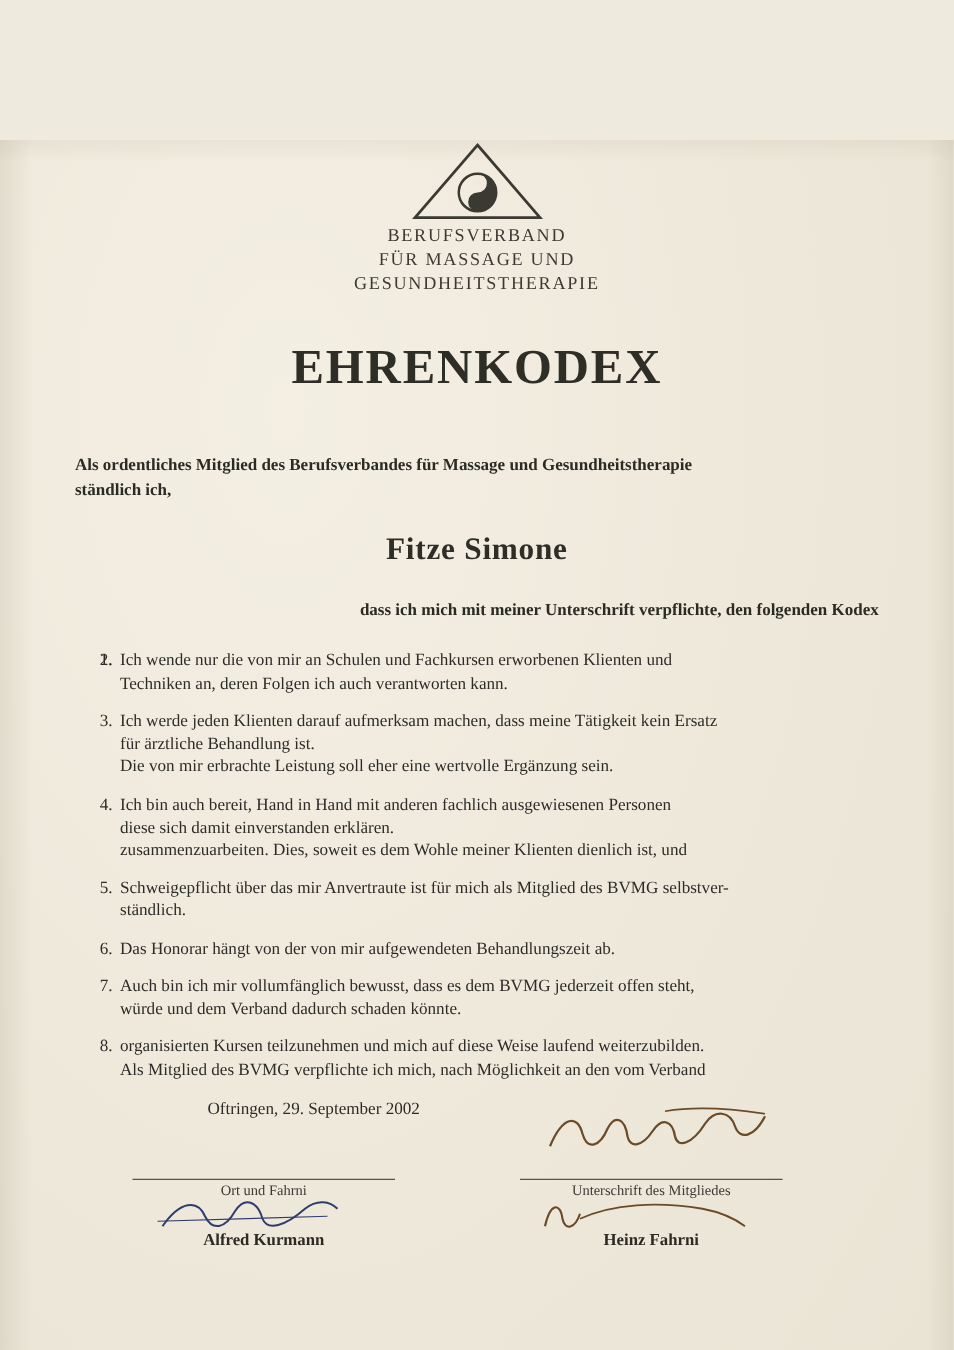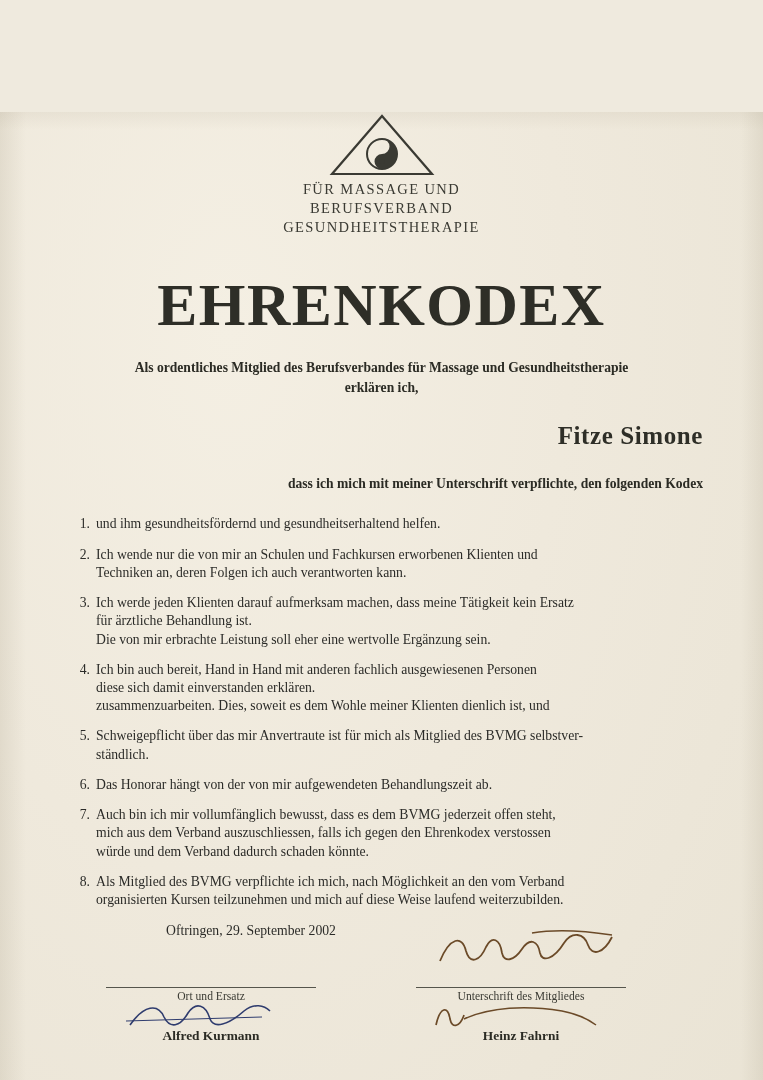--- a/index.html
+++ b/index.html
@@ -53,38 +53,38 @@
     font-size: 14.5px;
     letter-spacing: 1.4px;
     line-height: 1.32;
     color: #3a3a33;
   }
 
   
   .title {
     margin-top: 34px;
     text-align: center;
-    font-size: 60px;
+    font-size: 39px;
     font-weight: bold;
     letter-spacing: 1.5px;
     color: #2e2e27;
   }
 
   
   .intro {
-    margin-top: 18px;
-    text-align: center;
+    margin-top: 46px;
+    text-align: left;
     font-size: 13.6px;
     font-weight: bold;
     line-height: 1.45;
     color: #2b2b24;
   }
   .holder-name {
     margin-top: 24px;
-    text-align: right;
+    text-align: center;
     font-size: 25px;
     font-weight: bold;
     letter-spacing: 0.6px;
     color: #2e2e27;
   }
   .pledge {
     margin-top: 24px;
     text-align: right;
     font-size: 13.6px;
     font-weight: bold;
@@ -181,42 +181,41 @@
 
     <div class="logo-block">
       <svg class="logo-mark" width="112" height="66" viewBox="0 0 112 66">
         <polygon points="56,4 106,62 6,62" fill="none" stroke="#3a3a33" stroke-width="2.2"></polygon>
         <circle cx="56" cy="42" r="15" fill="none" stroke="#3a3a33" stroke-width="2"></circle>
         <path d="M56 27 a7.5 7.5 0 0 1 0 15 a7.5 7.5 0 0 0 0 15 a15 15 0 0 0 0 -30 z" fill="#3a3a33"></path>
         <circle cx="56" cy="34.5" r="2.6" fill="#efeade"></circle>
         <circle cx="56" cy="49.5" r="2.6" fill="#3a3a33"></circle>
       </svg>
       <div class="logo-lines">
+        <div>BERUFSVERBAND</div>
         <div>FÜR MASSAGE UND</div>
-        <div>BERUFSVERBAND</div>
         <div>GESUNDHEITSTHERAPIE</div>
       </div>
     </div>
 
     <div class="title">EHRENKODEX</div>
 
     <div class="intro">
       <div>Als ordentliches Mitglied des Berufsverbandes für Massage und Gesundheitstherapie</div>
-      <div>erklären ich,</div>
+      <div>ständlich ich,</div>
     </div>
 
     <div class="holder-name">Fitze Simone</div>
 
     <div class="pledge">
       <div>dass ich mich mit meiner Unterschrift verpflichte, den folgenden Kodex</div>
     </div>
 
     <ol class="codex">
       <li>
-        <span class="l2">und ihm gesundheitsfördernd und gesundheitserhaltend helfen.</span>
       </li>
       <li>
         <span class="l2">Ich wende nur die von mir an Schulen und Fachkursen erworbenen Klienten und</span>
         <span class="l2">Techniken an, deren Folgen ich auch verantworten kann.</span>
       </li>
       <li>
         <span class="l2">Ich werde jeden Klienten darauf aufmerksam machen, dass meine Tätigkeit kein Ersatz</span>
         <span class="l2">für ärztliche Behandlung ist.</span>
         <span class="l2">Die von mir erbrachte Leistung soll eher eine wertvolle Ergänzung sein.</span>
       </li>
@@ -227,37 +226,36 @@
       </li>
       <li>
         <span class="l2">Schweigepflicht über das mir Anvertraute ist für mich als Mitglied des BVMG selbstver-</span>
         <span class="l2">ständlich.</span>
       </li>
       <li>
         <span class="l2">Das Honorar hängt von der von mir aufgewendeten Behandlungszeit ab.</span>
       </li>
       <li>
         <span class="l2">Auch bin ich mir vollumfänglich bewusst, dass es dem BVMG jederzeit offen steht,</span>
-        <span class="l2">mich aus dem Verband auszuschliessen, falls ich gegen den Ehrenkodex verstossen</span>
         <span class="l2">würde und dem Verband dadurch schaden könnte.</span>
       </li>
       <li>
+        <span class="l2">organisierten Kursen teilzunehmen und mich auf diese Weise laufend weiterzubilden.</span>
         <span class="l2">Als Mitglied des BVMG verpflichte ich mich, nach Möglichkeit an den vom Verband</span>
-        <span class="l2">organisierten Kursen teilzunehmen und mich auf diese Weise laufend weiterzubilden.</span>
       </li>
     </ol>
 
     <div class="placedate">Oftringen, 29. September 2002</div>
 
     <div class="sig-area">
 
       <div class="sig-col left">
         <div class="sig-row">
           <div class="rule"></div>
-          <div class="caption">Ort und Ersatz</div>
+          <div class="caption">Ort und Fahrni</div>
         </div>
         <div class="sig-row">
           <svg class="scribble ink-blue" style="left:18px; top:-4px;" width="150" height="34" viewBox="0 0 150 34">
             <path d="M6 26 C20 6, 34 4, 40 18 C46 30, 56 28, 64 14 C72 2, 82 6, 86 20 C90 30, 104 26, 120 12 C130 4, 140 6, 146 12" fill="none" stroke="currentColor" stroke-width="1.6"></path>
             <path d="M2 22 L138 18" fill="none" stroke="currentColor" stroke-width="1"></path>
           </svg>
           <div class="typed-name">Alfred Kurmann</div>
 
         </div>
       </div>

